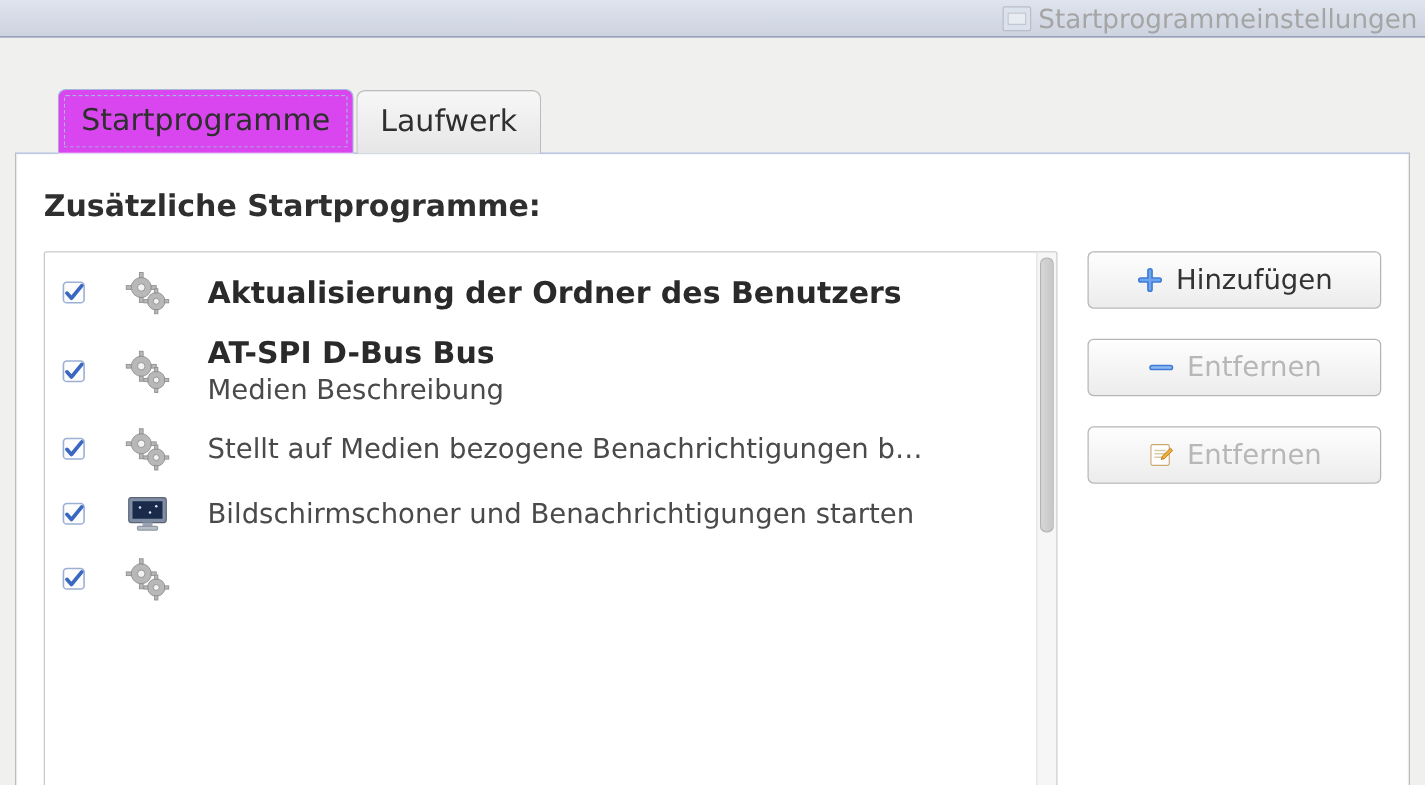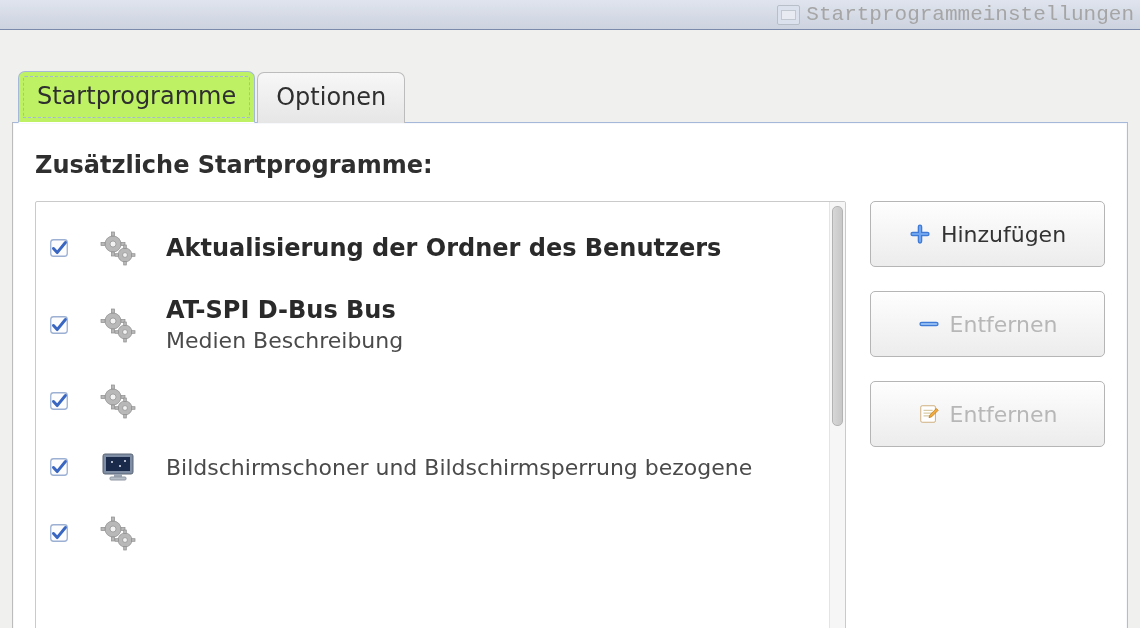--- a/index.html
+++ b/index.html
@@ -22,21 +22,20 @@
   gap: 8px;
 }
 .titlebar-inner {
   display: flex;
   align-items: center;
   gap: 6px;
 }
 .titlebar-label {
   color: #a5a5a5;
   font-size: 21px;
-  font-family: Liberation Mono, monospace;
 }
 .titlebar-icon {
   width: 23px;
   height: 20px;
   background: #dbe2ed;
   border: 1px solid #b8bfc8;
   border-radius: 2px;
   position: relative;
 }
 .titlebar-icon::before {
@@ -67,26 +66,27 @@
   border-bottom: none;
   border-top-left-radius: 7px;
   border-top-right-radius: 7px;
   background: linear-gradient(to bottom, #f7f7f7, #e6e6e6);
   margin-right: 2px;
   cursor: pointer;
   position: relative;
   top: 1px;
 }
 .tab.active {
-  background: #bef264;
+  background: #d946ef;
   border: 1px solid #a5b8d9;
   border-bottom: 1px solid #ffffff;
   outline: 1px dashed #a5b8d9;
   outline-offset: -6px;
   z-index: 2;
+  margin-left: 28px;
 }
 
 
 .tab-page {
   background: #ffffff;
   border: 1px solid #bcbcbc;
   border-top-color: #a5b8d9;
   padding: 28px 22px 0 22px;
   min-height: 560px;
   box-shadow: 0 0 0 1px rgba(165,184,217,0.1) inset;
@@ -134,21 +134,20 @@
   background: linear-gradient(to right, #d7d7d7, #c7c7c7);
   border: 1px solid #b3b3b3;
   border-radius: 5px;
 }
 
 .list-item {
   display: flex;
   align-items: center;
   gap: 30px;
   padding: 8px 10px 8px 8px;
-  margin-top: 14px;
 }
 .item-texts {
   display: flex;
   flex-direction: column;
   gap: 4px;
   min-width: 0;
   flex: 1;
 }
 .item-title {
   font-size: 24px;
@@ -184,21 +183,21 @@
 .app-icon svg { width: 100%; height: 100%; }
 
 
 .button-col {
   width: 235px;
   display: flex;
   flex-direction: column;
   gap: 24px;
 }
 .btn {
-  height: 66px;
+  height: 46px;
   border: 1px solid #b5b5b5;
   border-radius: 5px;
   background: linear-gradient(to bottom, #fefefe, #ececec);
   box-shadow: inset 0 1px 0 #fff;
   display: flex;
   align-items: center;
   justify-content: center;
   gap: 10px;
   font-size: 22px;
   color: #333;
@@ -270,21 +269,21 @@
   <span class="titlebar-inner">
     <span class="titlebar-icon"></span>
     <span class="titlebar-label">Startprogrammeinstellungen</span>
   </span>
 </div>
 
 <div class="window-body">
 
   <div class="tab-row">
     <div class="tab active">Startprogramme</div>
-    <div class="tab">Optionen</div>
+    <div class="tab">Laufwerk</div>
   </div>
 
   <div class="tab-page">
     <div class="section-label">Zusätzliche Startprogramme:</div>
 
     <div class="hsplit">
 
       <div class="list-frame">
         <div class="list-scroll">
 
@@ -314,32 +313,33 @@
           </div>
 
           <div class="list-item">
             <span class="chk"><svg>
                   <use href="#check-icon"></use>
                 </svg></span>
             <span class="app-icon"><svg>
                   <use href="#gears-icon"></use>
                 </svg></span>
             <span class="item-texts">
+              <span class="item-desc">Stellt auf Medien bezogene Benachrichtigungen b…</span>
             </span>
           </div>
 
           <div class="list-item">
             <span class="chk"><svg>
                   <use href="#check-icon"></use>
                 </svg></span>
             <span class="app-icon"><svg>
                   <use href="#monitor-icon"></use>
                 </svg></span>
             <span class="item-texts">
-              <span class="item-desc">Bildschirmschoner und Bildschirmsperrung bezogene</span>
+              <span class="item-desc">Bildschirmschoner und Benachrichtigungen starten</span>
             </span>
           </div>
 
           <div class="list-item">
             <span class="chk"><svg>
                   <use href="#check-icon"></use>
                 </svg></span>
             <span class="app-icon"><svg>
                   <use href="#gears-icon"></use>
                 </svg></span>

